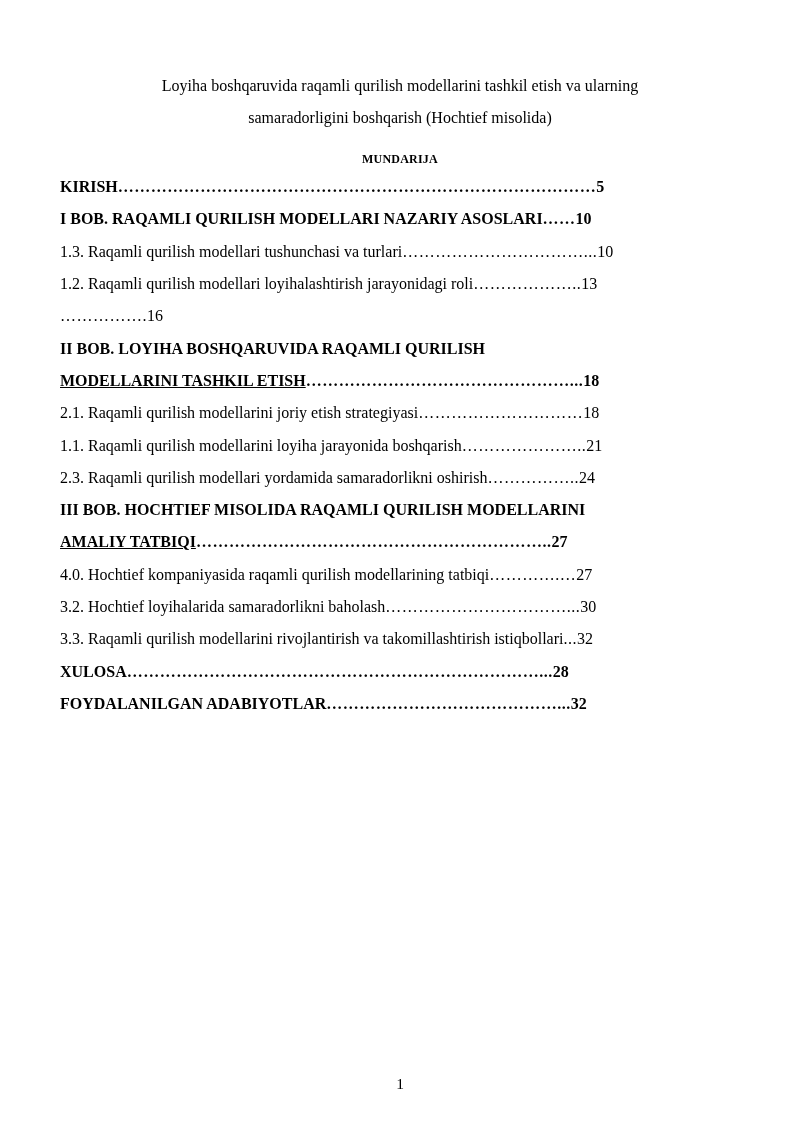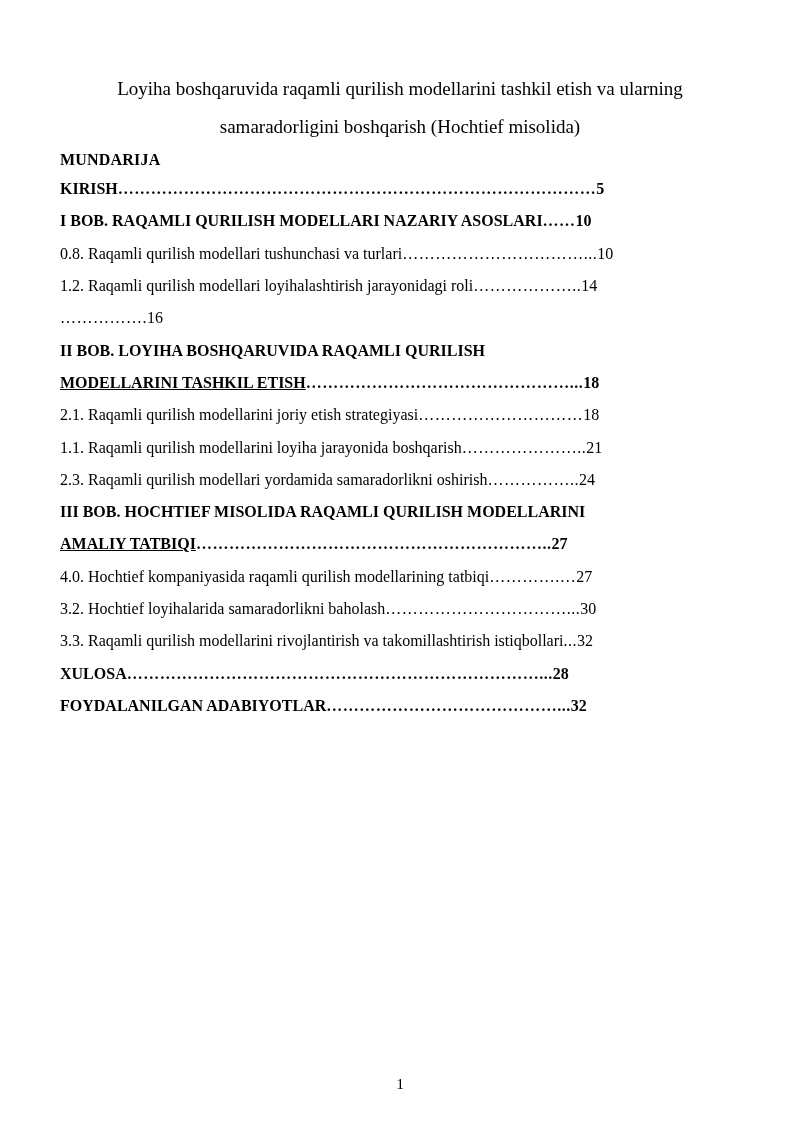--- a/index.html
+++ b/index.html
@@ -16,32 +16,33 @@
   }
   .page {
     width: 800px;
     height: 1131px;
     box-sizing: border-box;
     padding: 70px 60px 40px 60px;
     position: relative;
   }
   .doc-title {
     text-align: center;
-    font-size: 19px;
+    font-size: 16px;
     line-height: 2.0;
     margin: 0 auto;
     width: 600px;
   }
   .doc-title .line {
     display: block;
   }
   .toc-heading {
+    text-align: center;
     font-weight: bold;
-    font-size: 16px;
-    margin-top: 5px;
+    font-size: 12px;
+    margin-top: 18px;
     margin-bottom: 4px;
     letter-spacing: 0.2px;
   }
   .toc {
     margin-top: 0;
   }
   .toc-row {
     display: flex;
     align-items: baseline;
     font-size: 16px;
@@ -96,29 +97,29 @@
       <span class="toc-page">5</span>
     </div>
 
     <div class="toc-row bold">
       <span class="toc-label">I BOB. RAQAMLI QURILISH MODELLARI NAZARIY ASOSLARI</span>
       <span class="toc-dots">……</span>
       <span class="toc-page">10</span>
     </div>
 
     <div class="toc-row">
-      <span class="toc-label">0.8. Raqamli qurilish modellari tushunchasi va turlari</span>
+      <span class="toc-label">1.3. Raqamli qurilish modellari tushunchasi va turlari</span>
       <span class="toc-dots">……………………………...</span>
       <span class="toc-page">10</span>
     </div>
 
     <div class="toc-row">
       <span class="toc-label">1.2. Raqamli qurilish modellari loyihalashtirish jarayonidagi roli</span>
       <span class="toc-dots">………………..</span>
-      <span class="toc-page">14</span>
+      <span class="toc-page">13</span>
     </div>
 
     <div class="toc-row">
       <span class="toc-dots">…………….</span>
       <span class="toc-page">16</span>
     </div>
 
     <div class="toc-row bold">
       <span class="toc-label">II BOB. LOYIHA BOSHQARUVIDA RAQAMLI QURILISH</span>
       <span class="toc-dots"></span>

